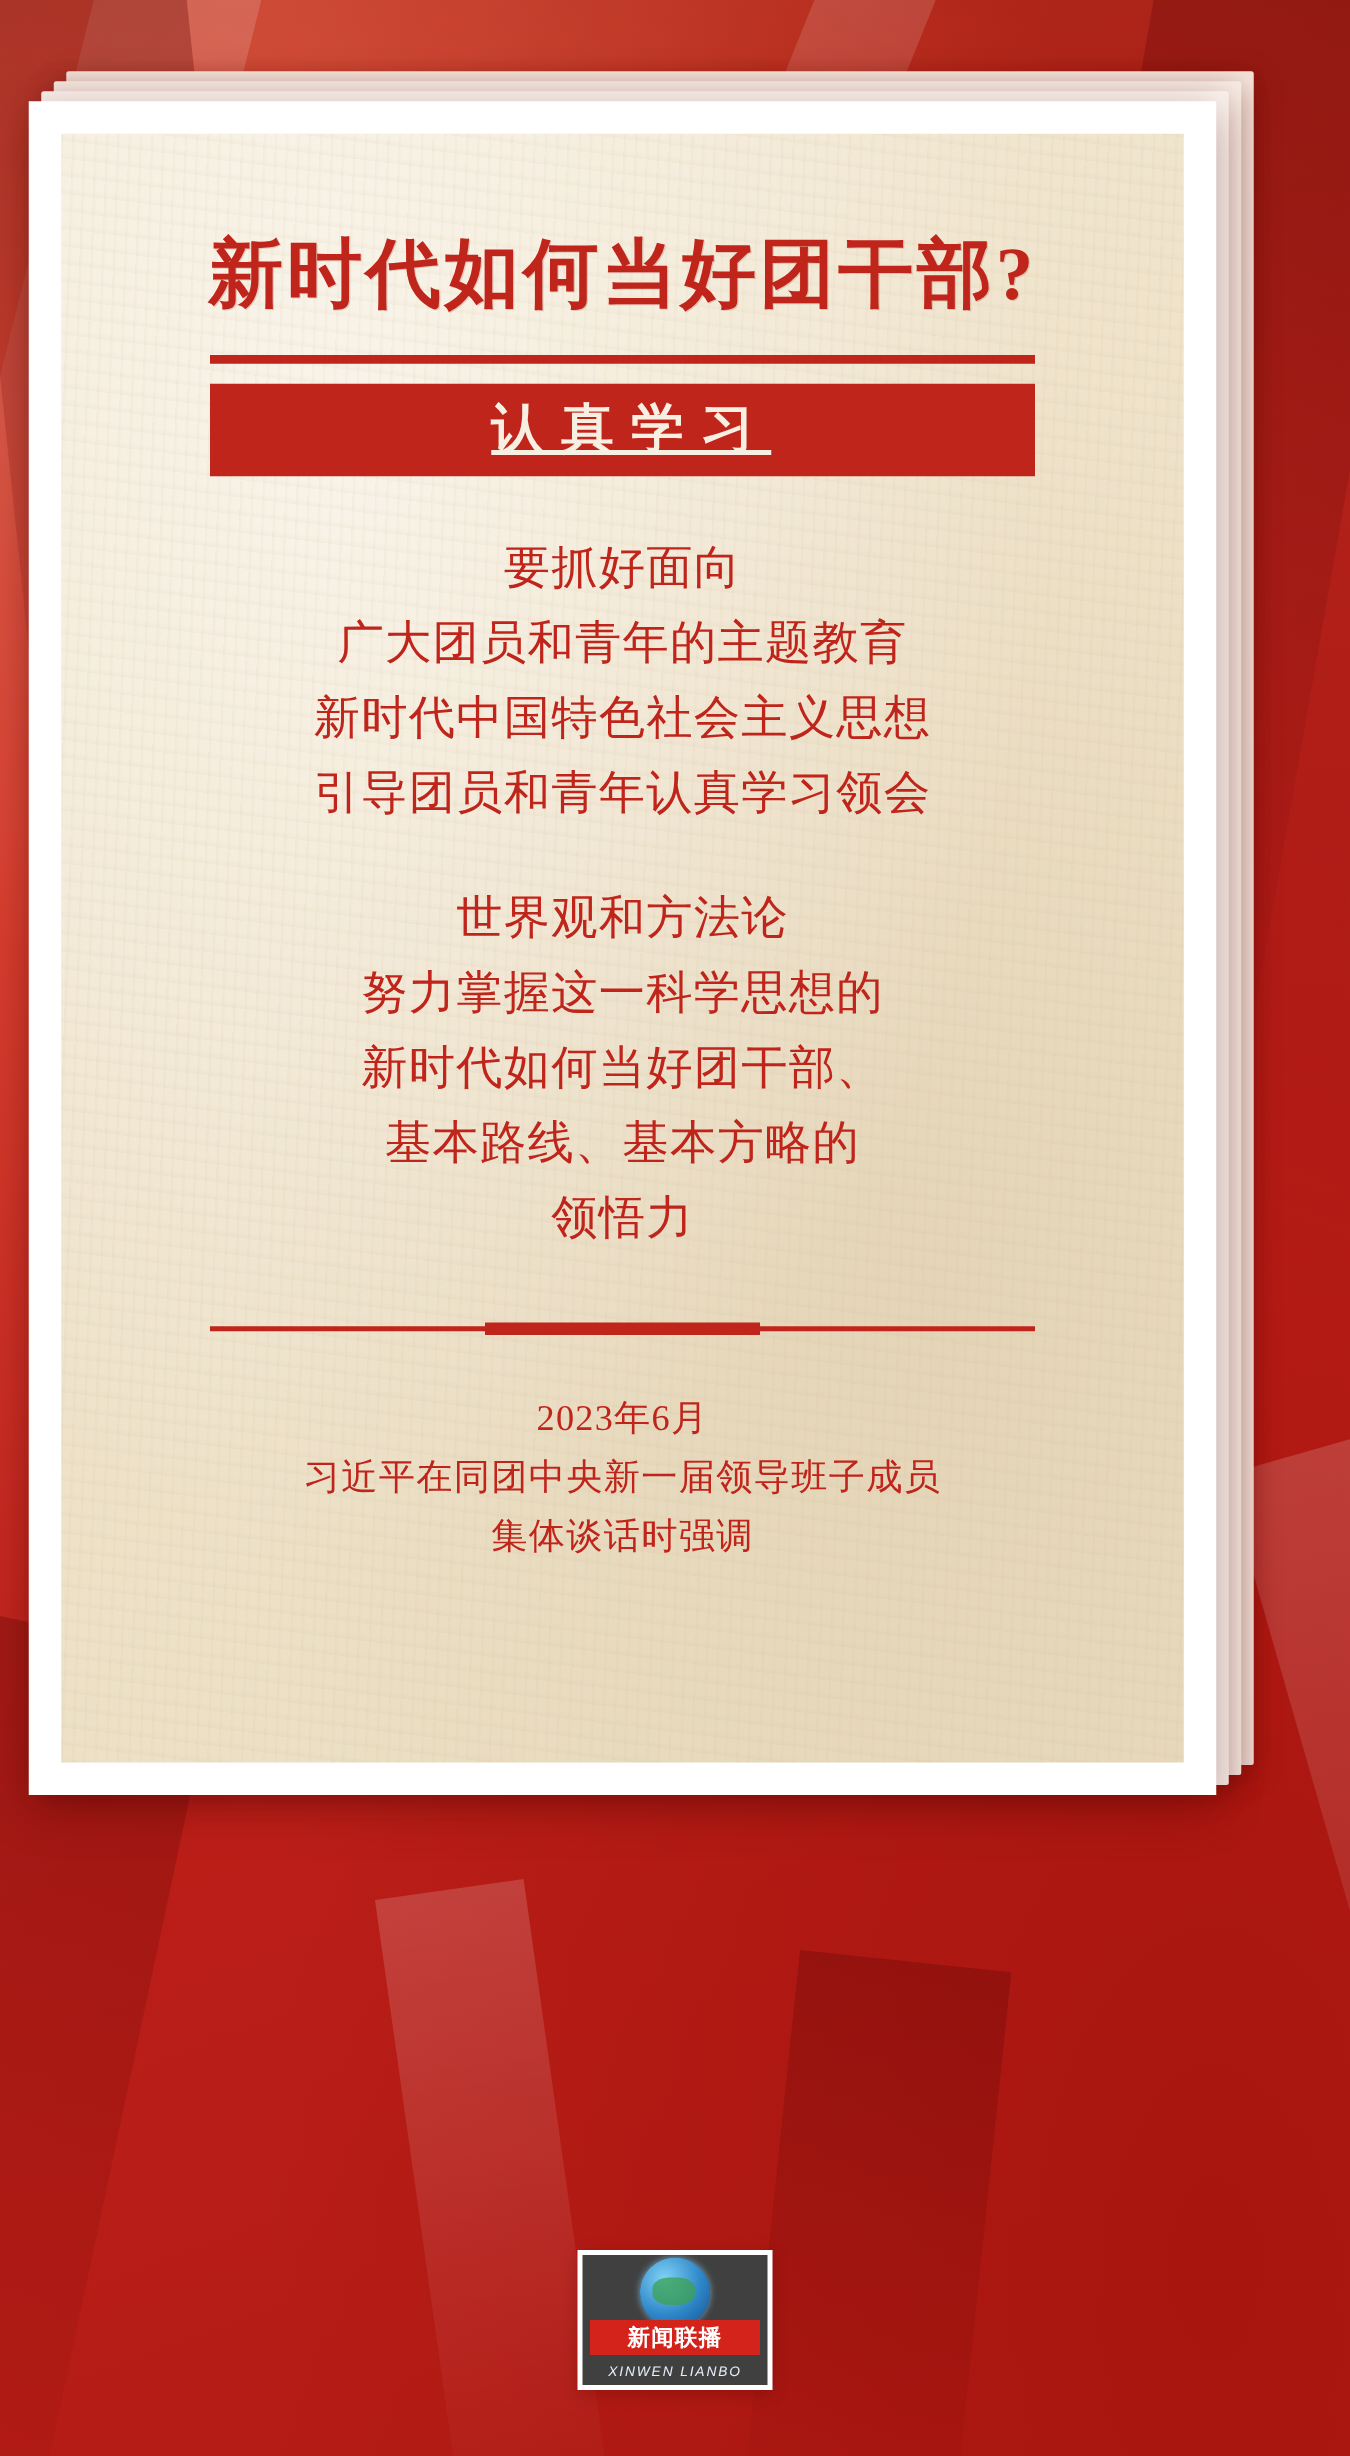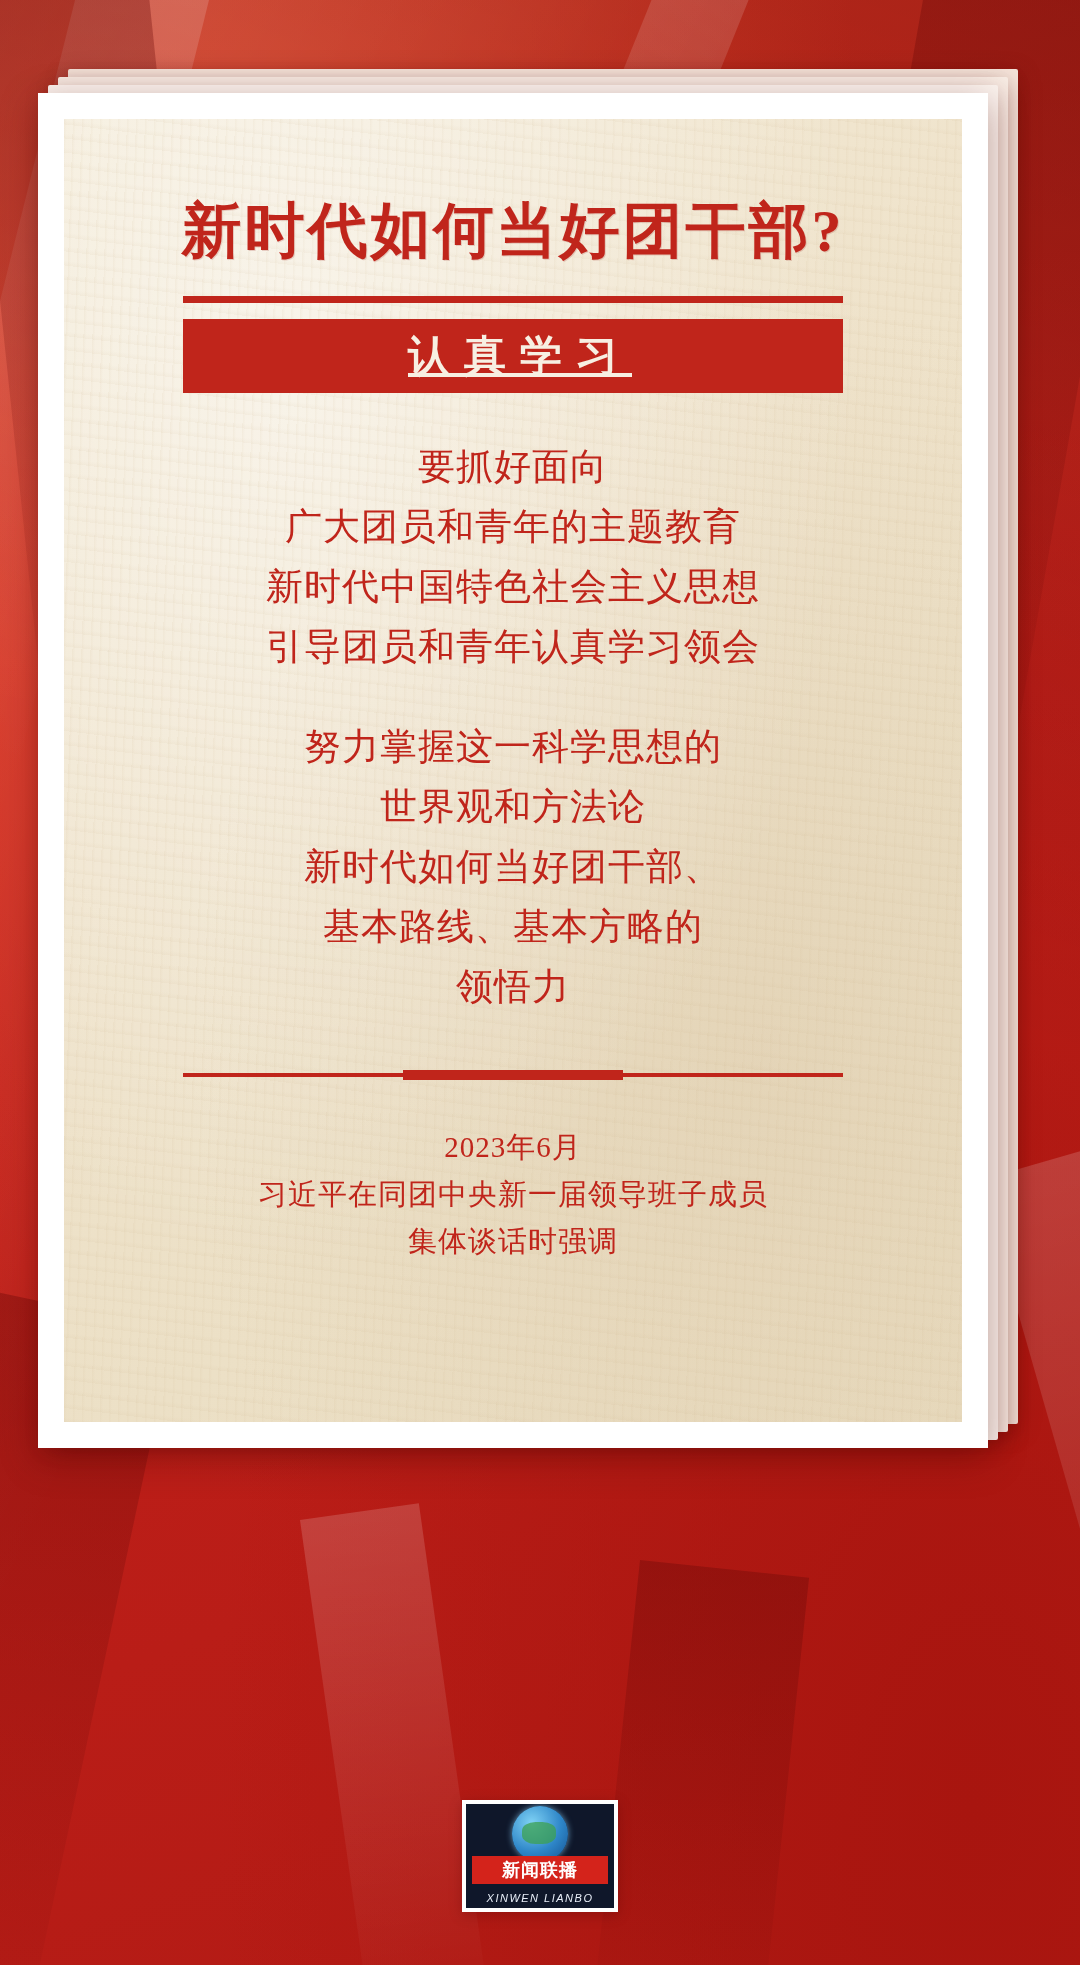--- a/index.html
+++ b/index.html
@@ -37,25 +37,24 @@
     background: linear-gradient(to bottom, rgba(255,255,255,0.16), rgba(255,255,255,0));
     transform-origin: top left;
   }
   .ray.dark {
     background: linear-gradient(to bottom, rgba(110,10,8,0.40), rgba(110,10,8,0));
   }
 
   
   .card-stack {
     position: absolute;
-    left: 38px;
+    left: 23px;
     top: 57px;
     width: 1004px;
     height: 1370px;
-    margin-top: 12px;
   }
   .sheet {
     position: absolute;
     border-radius: 2px;
   }
   .sheet-3 {
     left: 30px; top: 0px;
     width: 950px; height: 1355px;
     background: #f4e3d9;
     box-shadow: 0 6px 22px rgba(90,10,6,0.35);
@@ -191,21 +190,21 @@
     height: 112px;
     background: #ffffff;
     padding: 4px;
     box-sizing: border-box;
     box-shadow: 0 3px 12px rgba(80,8,5,0.30);
   }
   .logo-inner {
     position: relative;
     width: 100%;
     height: 100%;
-    background: #0f172a;
+    background: #404040;
     overflow: hidden;
   }
   .logo-globe {
     position: absolute;
     left: 50%;
     top: 30px;
     transform: translate(-50%, -50%);
     width: 56px;
     height: 56px;
     border-radius: 50%;
@@ -281,22 +280,22 @@
           <div class="banner">认真学习</div>
 
           <div class="para">
             <span class="line">要抓好面向</span>
             <span class="line">广大团员和青年的主题教育</span>
             <span class="line">新时代中国特色社会主义思想</span>
             <span class="line">引导团员和青年认真学习领会</span>
           </div>
 
           <div class="para">
+            <span class="line">世界观和方法论</span>
             <span class="line">努力掌握这一科学思想的</span>
-            <span class="line">世界观和方法论</span>
             <span class="line">新时代如何当好团干部、</span>
             <span class="line">基本路线、基本方略的</span>
             <span class="line">领悟力</span>
           </div>
 
           <div class="rule-bottom-wrap">
             <div class="rule-bottom"></div>
             <div class="rule-bottom-center"></div>
           </div>
 

